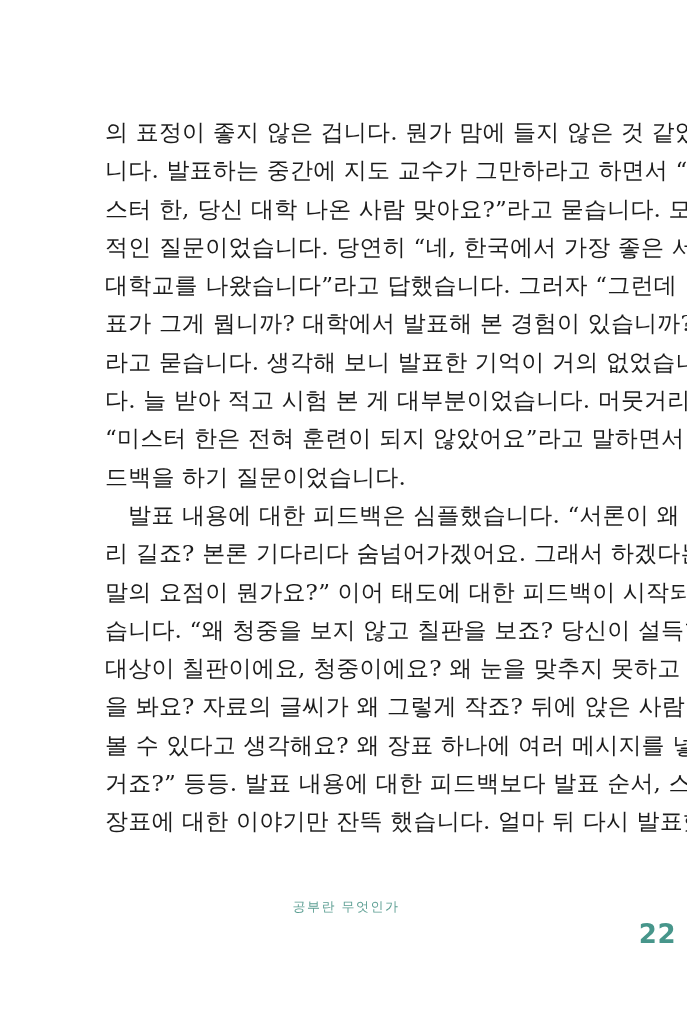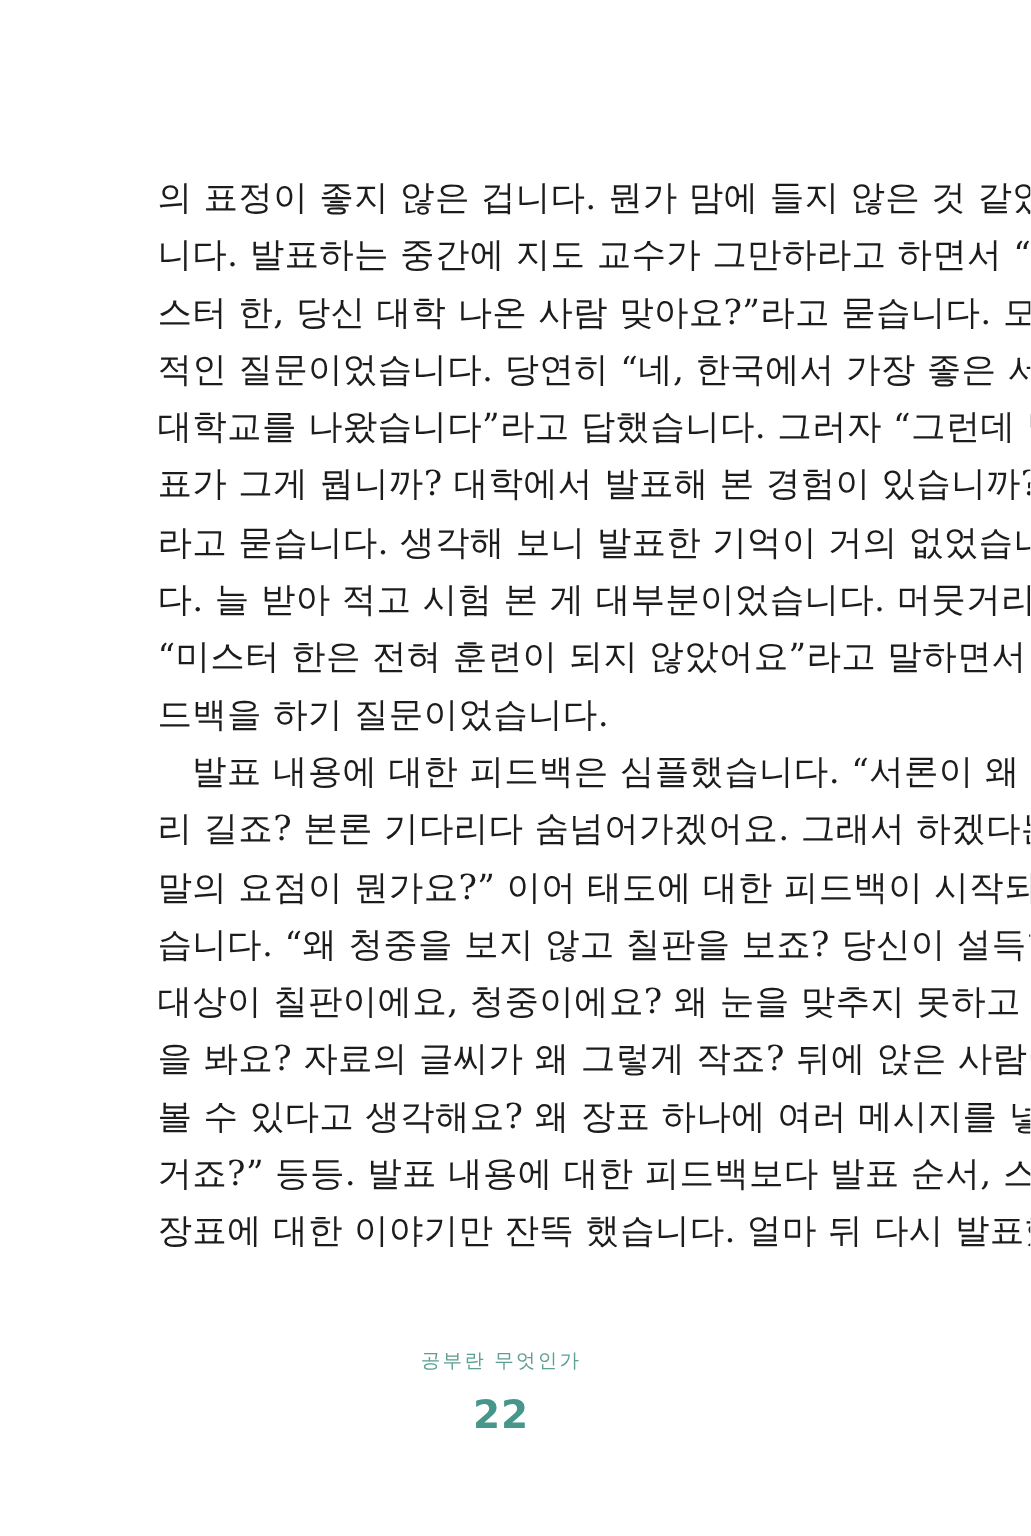--- a/index.html
+++ b/index.html
@@ -35,37 +35,38 @@
   .line.para-end {
     text-align-last: left;
     white-space: normal;
   }
   .line.indent {
     padding-left: 23px;
     box-sizing: border-box;
   }
   .footer {
     position: absolute;
-    left: 4px;
+    left: 16px;
     top: 898px;
     width: 660px;
     text-align: center;
     font-family: "DejaVu Sans", "Liberation Sans", sans-serif;
   }
   .footer-title {
     font-size: 13px;
     letter-spacing: 1.5px;
     color: #5d9f93;
   }
   .page-number {
-    margin-top: 13px;
+    margin-top: 3px;
     font-size: 26px;
     font-weight: bold;
     color: #47968b;
     letter-spacing: 0.5px;
+    text-align: right;
   }
 </style>
 </head>
 <body>
 
 <div class="page">
 
   <div class="body-text">
     <div class="line">의 표정이 좋지 않은 겁니다. 뭔가 맘에 들지 않은 것 같았습</div>
     <div class="line">니다. 발표하는 중간에 지도 교수가 그만하라고 하면서 “미</div>

